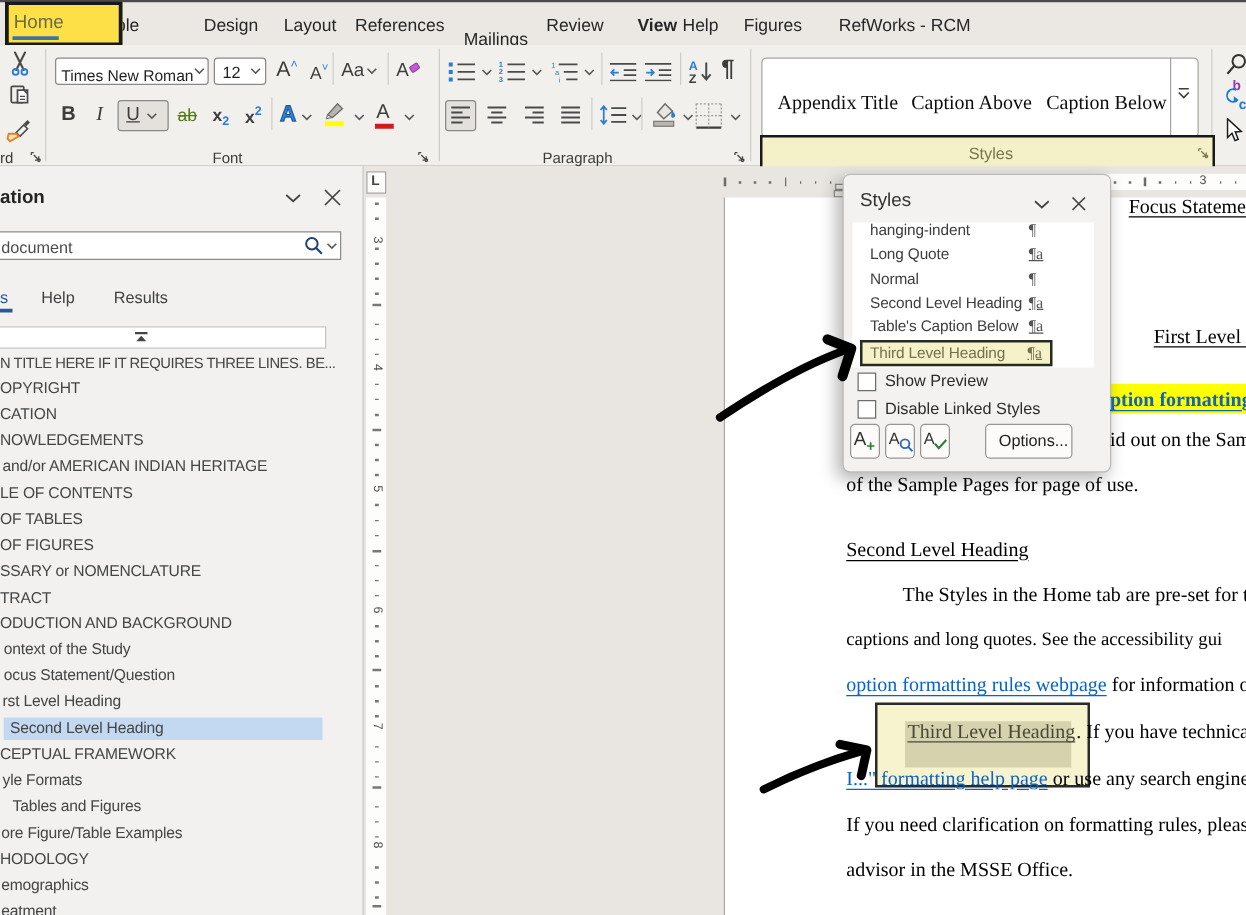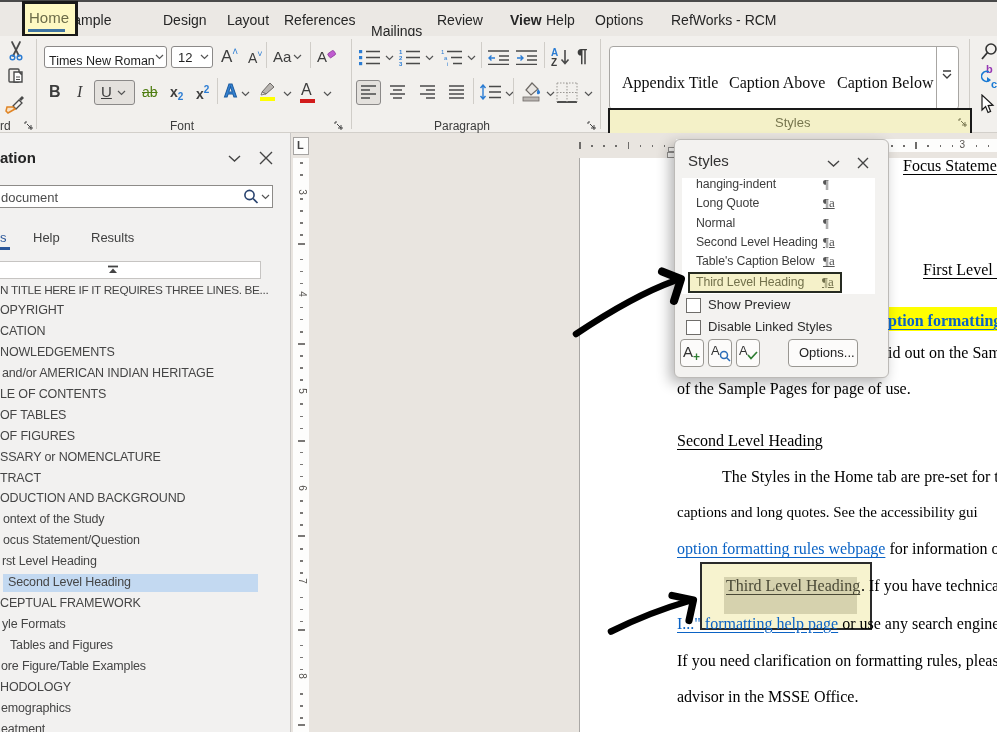--- a/index.html
+++ b/index.html
@@ -17,26 +17,26 @@
   <div class="abs" id="tabbar" style="left:0;top:2px;width:997px;height:34px;background:#ebe8e4;color:#262626;font-size:14px;">
     <span class="abs" style="left:64px;top:10px;">Sample</span>
     <span class="abs" style="left:116px;top:10px;margin-top:41px;">Draw</span>
     <span class="abs" style="left:163px;top:10px;">Design</span>
     <span class="abs" style="left:227px;top:10px;">Layout</span>
     <span class="abs" style="left:284px;top:10px;">References</span>
     <span class="abs" style="left:371px;top:10px;margin-top:11px;">Mailings</span>
     <span class="abs" style="left:437px;top:10px;">Review</span>
     <span class="abs" style="left:510px;top:10px;font-weight:bold;">View</span>
     <span class="abs" style="left:546px;top:10px;">Help</span>
-    <span class="abs" style="left:595px;top:10px;">Options</span>
+    <span class="abs" style="left:595px;top:10px;">Figures</span>
     <span class="abs" style="left:671px;top:10px;">RefWorks - RCM</span>
     <span class="abs" style="left:788px;top:10px;margin-top:44px;">Acrobat</span>
   </div>
 
-  <div class="abs" style="left:22px;top:1px;width:50px;height:30px;background:#fef9c3;border:3px solid #191919;">
+  <div class="abs" style="left:4px;top:1px;width:50px;height:30px;background:#fde047;border:3px solid #191919;padding-left:38px;">
     <span class="abs" style="left:4px;top:5px;font-size:15px;color:#6c6c49;">Home</span>
     <div class="abs" style="left:3px;top:25px;width:37px;height:3px;background:#3e74a3;"></div>
   </div>
 
   <div class="abs" id="ribbon" style="left:0;top:36px;width:997px;height:96px;background:#f2f0ed;border-bottom:1px solid #d2cfca;">
 
     <div class="abs" style="left:36px;top:3px;width:1px;height:90px;background:#d0cdc8;"></div>
     <div class="abs" style="left:351px;top:3px;width:1px;height:90px;background:#d0cdc8;"></div>
     <div class="abs" style="left:600px;top:3px;width:1px;height:90px;background:#d0cdc8;"></div>
     <div class="abs" style="left:969px;top:3px;width:1px;height:70px;background:#d0cdc8;"></div>

